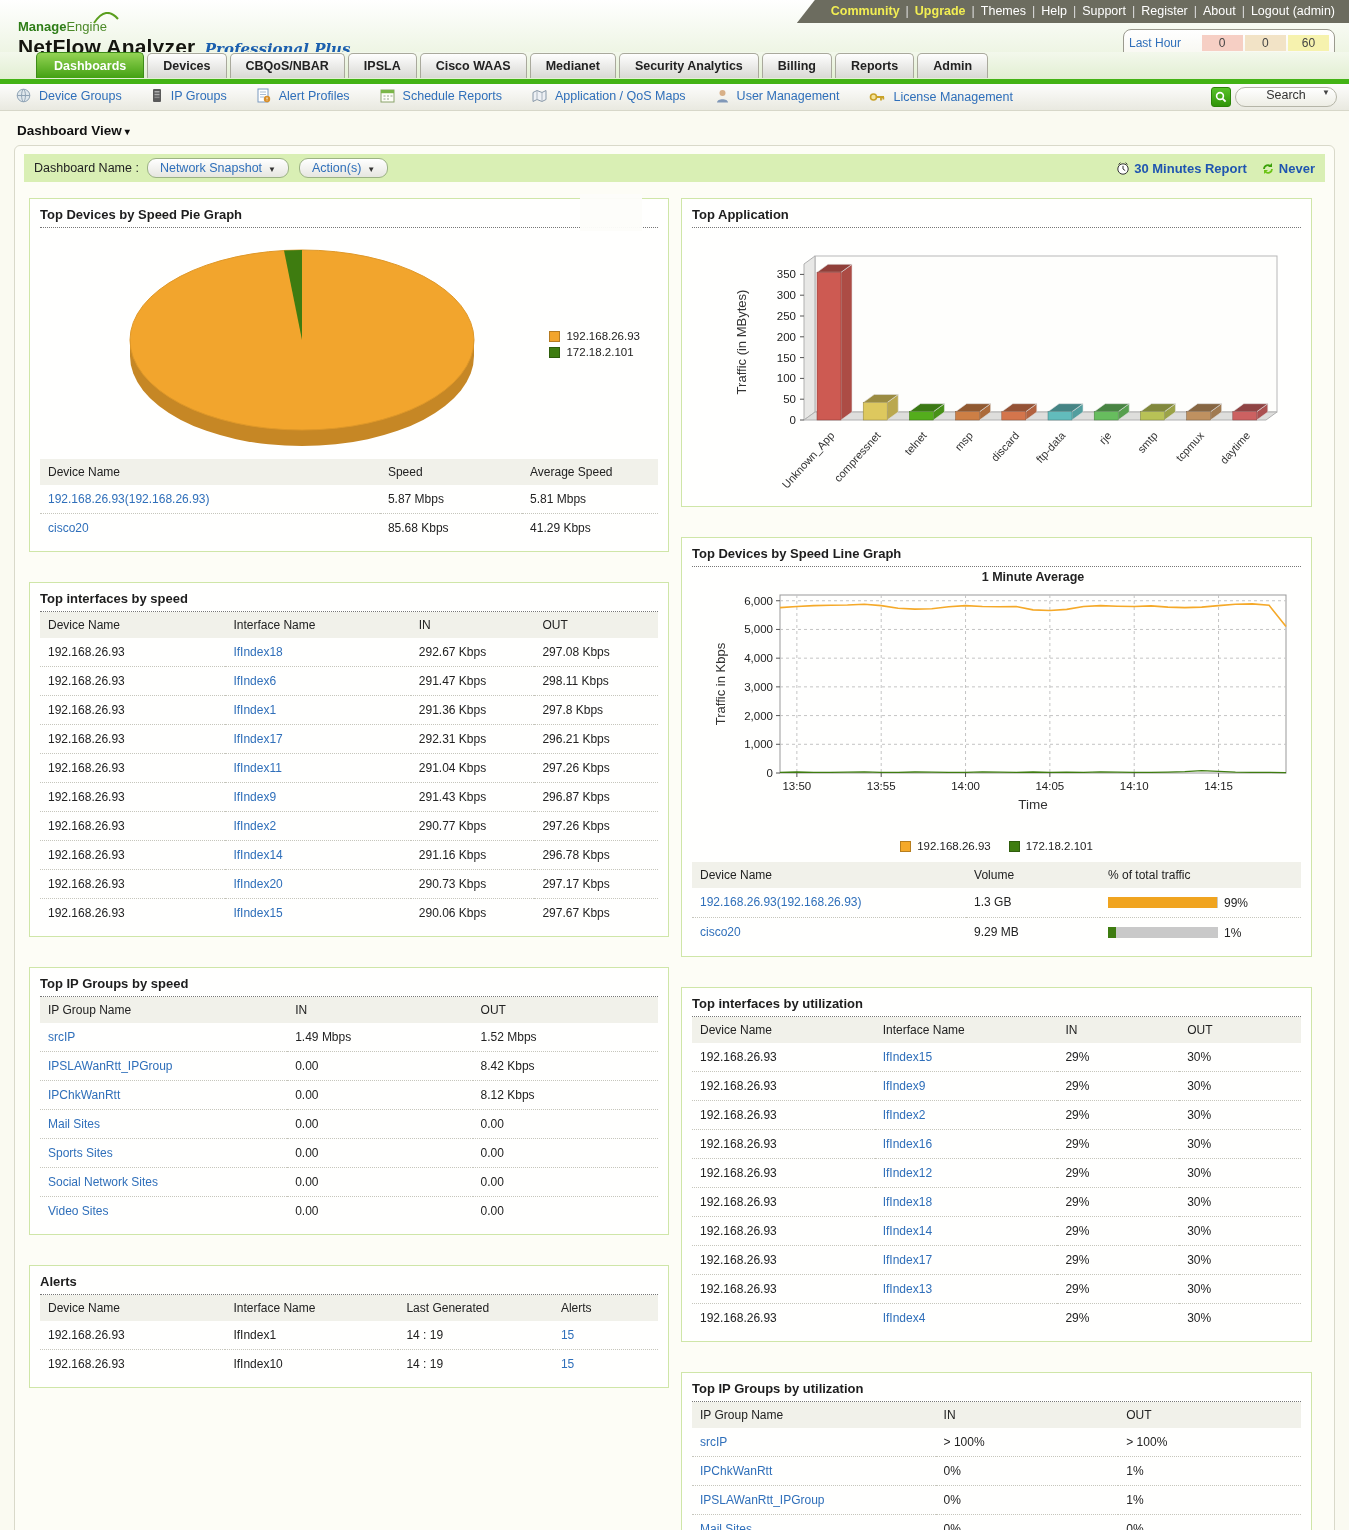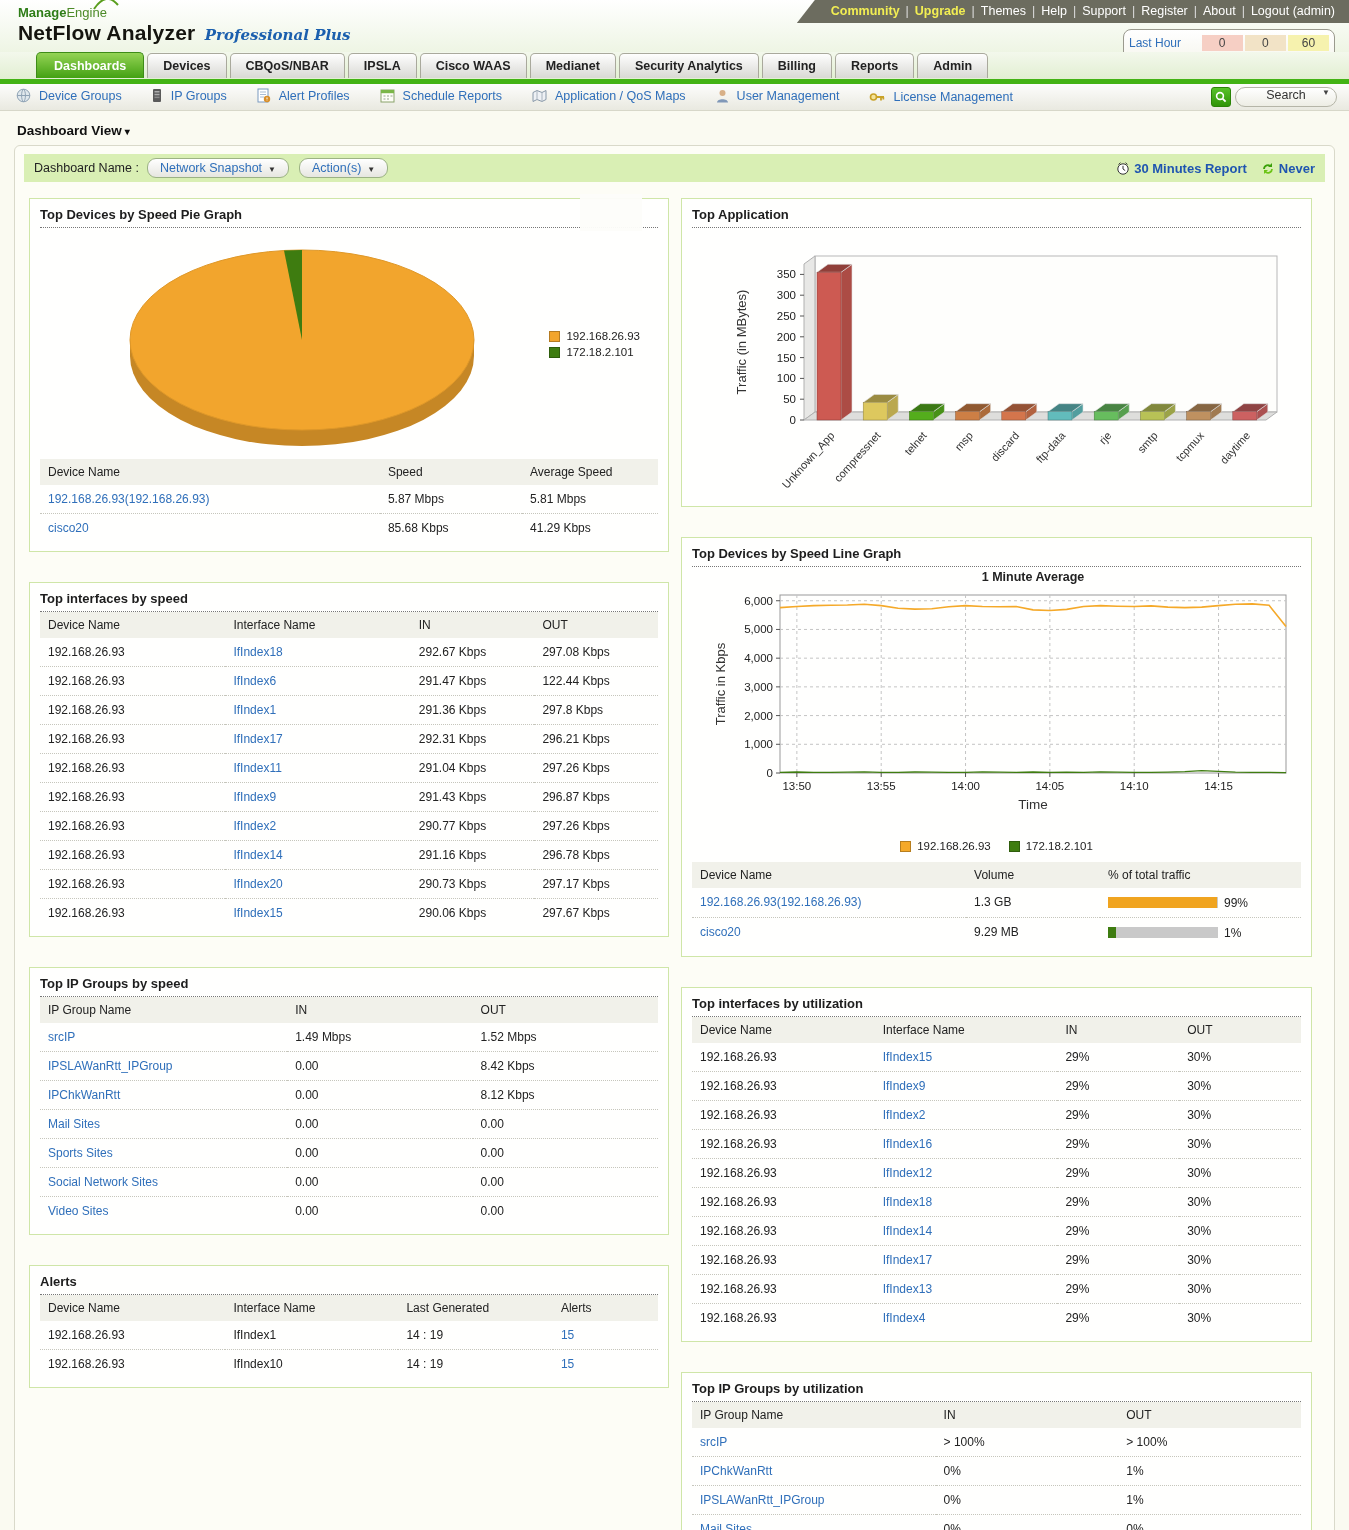--- a/index.html
+++ b/index.html
@@ -11,21 +11,21 @@
     color: #222;
   }
   .page { width: 1349px; position: relative; }
 
   
   .header-top {
     position: relative;
     height: 52px;
     background: linear-gradient(#ffffff, #eef5e4);
   }
-  .logo-block { position: absolute; left: 18px; top: 5px; }
+  .logo-block { position: absolute; left: 18px; top: 19px; }
   .me-line { font-size: 13px; position: relative; display: inline-block; }
   .me-bold { color: #2e7d17; font-weight: bold; }
   .me-light { color: #4c8a28; }
   .swoosh { position: absolute; right: -12px; top: -7px; }
   .product-line { margin-top: 1px; white-space: nowrap; }
   .product { font-size: 21px; font-weight: bold; color: #15150f; letter-spacing: 0.2px; }
   .edition { font-family: "DejaVu Serif", serif; font-style: italic; font-weight: bold; font-size: 15px; color: #1b5fae; margin-left: 6px; }
 
   .topbar {
     position: absolute; top: 0; right: 0;
@@ -392,21 +392,21 @@
                 <tr>
                   <td>192.168.26.93</td>
                   <td><a href="#">IfIndex18</a></td>
                   <td>292.67 Kbps</td>
                   <td>297.08 Kbps</td>
                 </tr>
                 <tr>
                   <td>192.168.26.93</td>
                   <td><a href="#">IfIndex6</a></td>
                   <td>291.47 Kbps</td>
-                  <td>122.44 Kbps</td>
+                  <td>298.11 Kbps</td>
                 </tr>
                 <tr>
                   <td>192.168.26.93</td>
                   <td><a href="#">IfIndex1</a></td>
                   <td>291.36 Kbps</td>
                   <td>297.8 Kbps</td>
                 </tr>
                 <tr>
                   <td>192.168.26.93</td>
                   <td><a href="#">IfIndex17</a></td>

